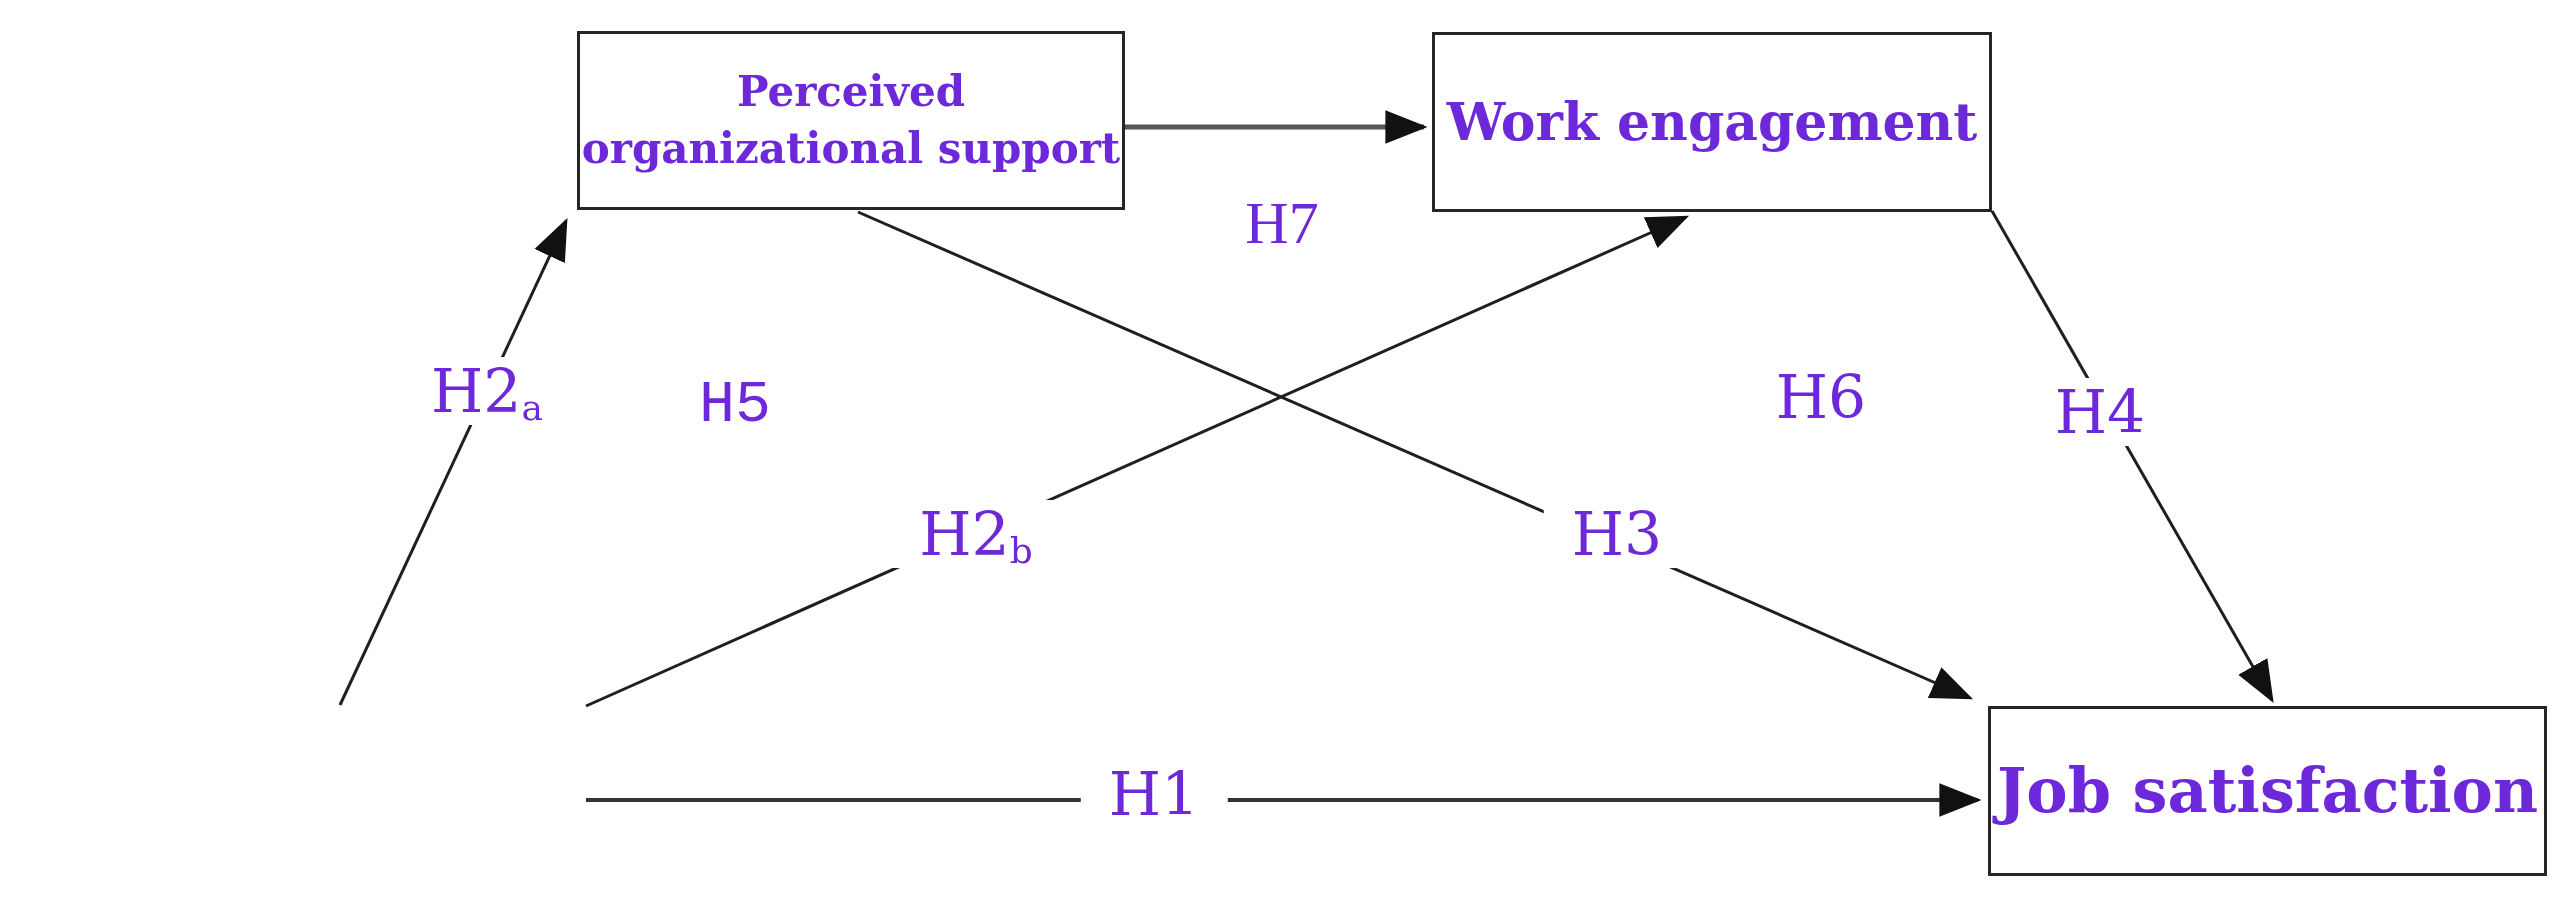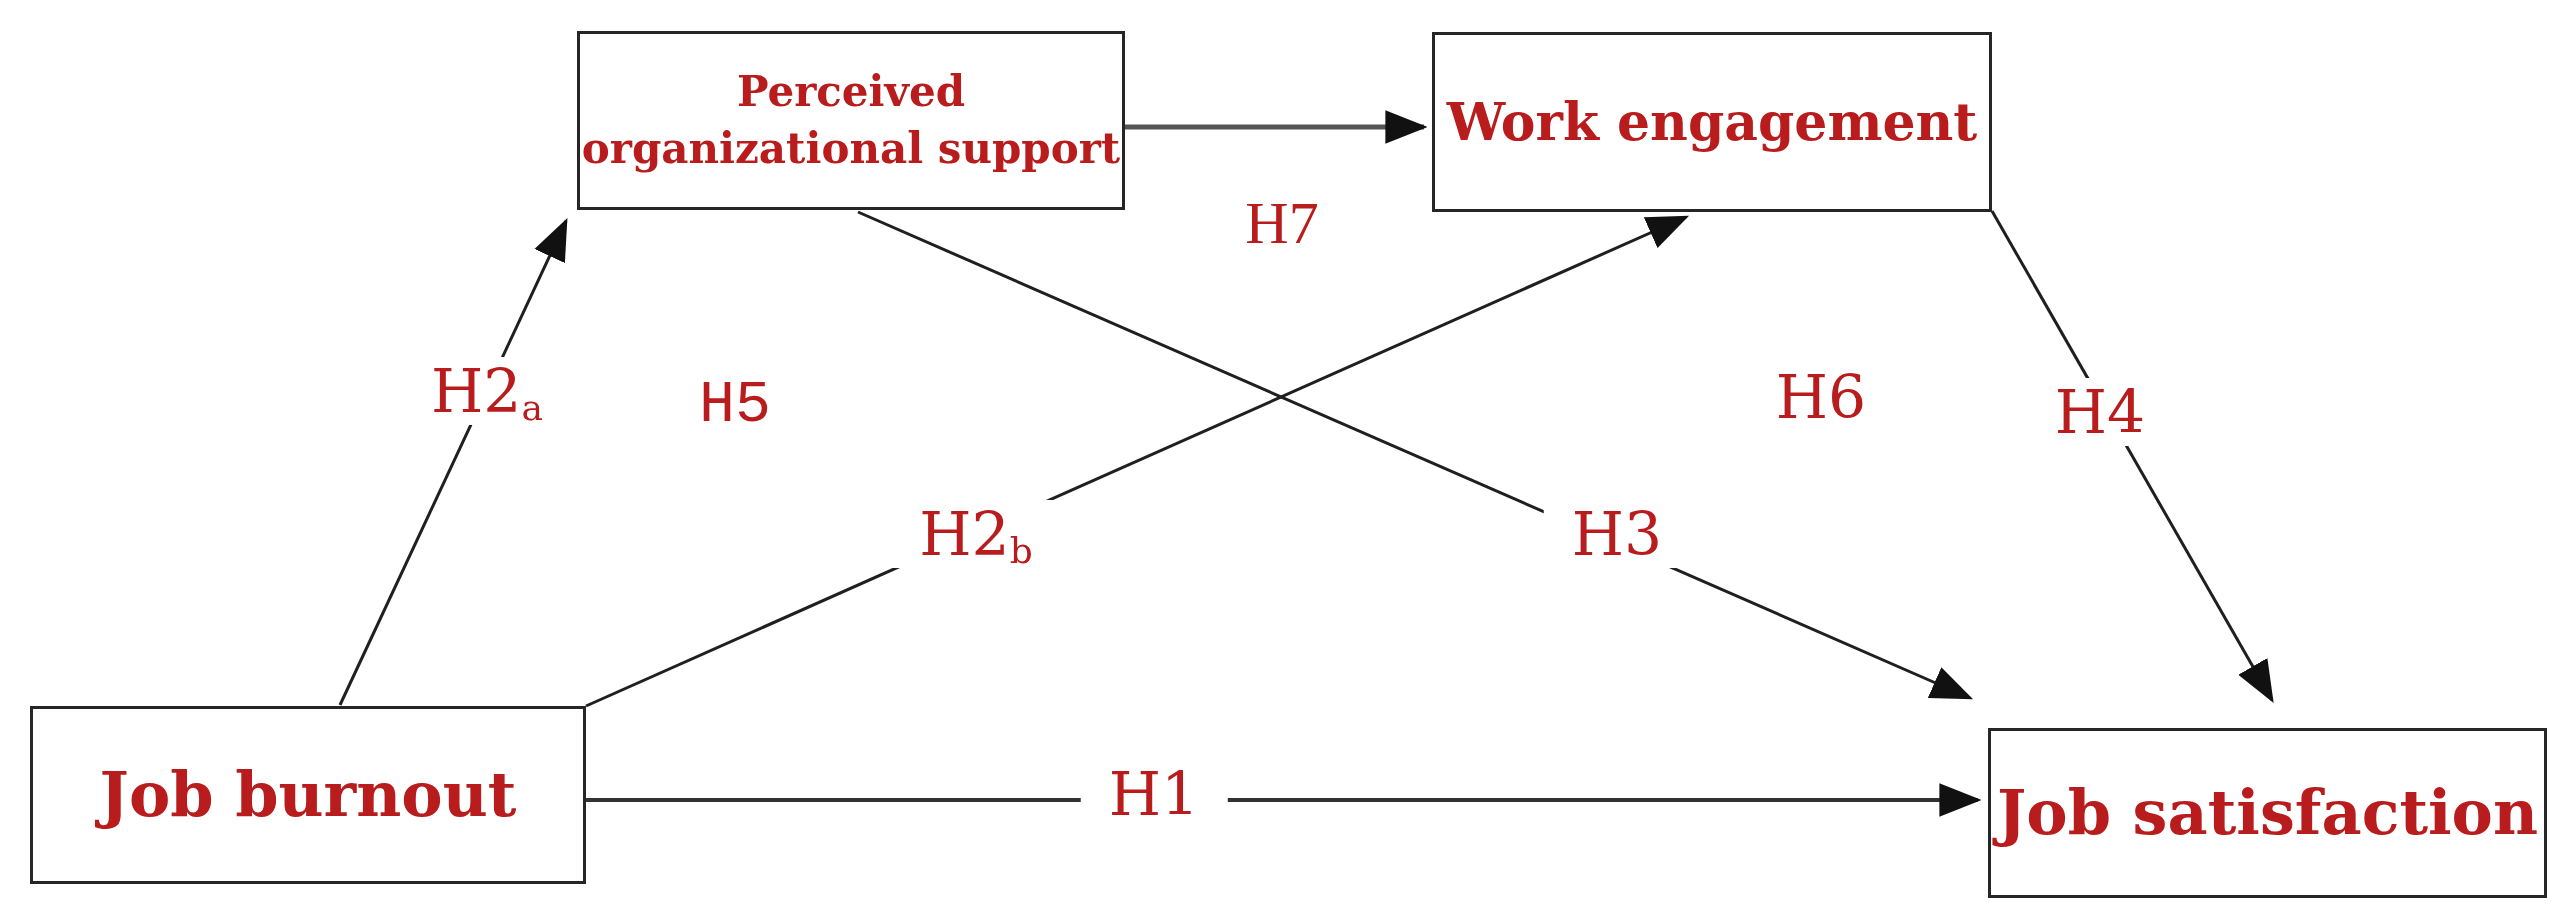--- a/index.html
+++ b/index.html
@@ -3,21 +3,21 @@
 <meta charset="utf-8">
 <title>Figure</title>
 <style>
   html, body { margin: 0; padding: 0; background: #ffffff; }
   .canvas {
     position: relative;
     width: 2560px;
     height: 916px;
     background: #ffffff;
     font-family: "DejaVu Serif", "Liberation Serif", serif;
-    color: #b91c1c;
+    color: #6d28d9;
     overflow: hidden;
   }
   .arrow-layer {
     position: absolute;
     left: 0; top: 0;
     width: 2560px; height: 916px;
   }
   .node {
     position: absolute;
     box-sizing: border-box;
@@ -28,21 +28,21 @@
     align-items: center;
     justify-content: center;
     text-align: center;
     font-weight: bold;
     line-height: 1.35;
   }
   .node .nline { display: block; }
   #node-pos { left: 577px; top: 31px;  width: 548px; height: 179px; font-size: 42px; }
   #node-we  { left: 1432px; top: 32px; width: 560px; height: 180px; font-size: 52px; }
   #node-jb  { left: 30px;  top: 706px; width: 556px; height: 178px; font-size: 62px; }
-  #node-js  { left: 1988px; top: 728px; width: 559px; height: 170px; font-size: 62px; }
+  #node-js  { left: 1988px; top: 706px; width: 559px; height: 170px; font-size: 62px; }
   .hlabel {
     position: absolute;
     transform: translate(-50%, -50%);
     background: #ffffff;
     padding: 4px 28px;
     font-size: 60px;
     line-height: 1;
     white-space: nowrap;
   }
   .hlabel sub {
@@ -86,23 +86,20 @@
 
   <div class="node" id="node-pos">
     <span class="nline">Perceived</span>
     <span class="nline">organizational support</span>
   </div>
 
   <div class="node" id="node-we">
     <span class="nline">Work engagement</span>
   </div>
 
-  <div class="node" id="node-jb">
-    <span class="nline">Job burnout</span>
-  </div>
 
   <div class="node" id="node-js">
     <span class="nline">Job satisfaction</span>
   </div>
 
   <div class="hlabel" id="label-h2a"><span>H2</span><sub>a</sub></div>
 
   <div class="hlabel" id="label-h5"><span>H5</span><sub></sub></div>
 
   <div class="hlabel" id="label-h2b"><span>H2</span><sub>b</sub></div>

